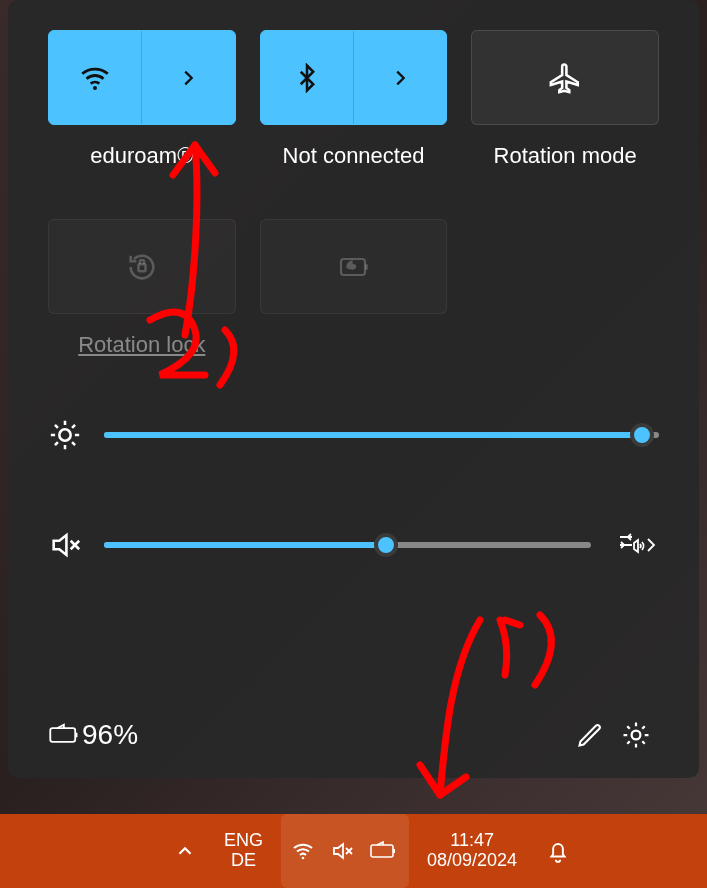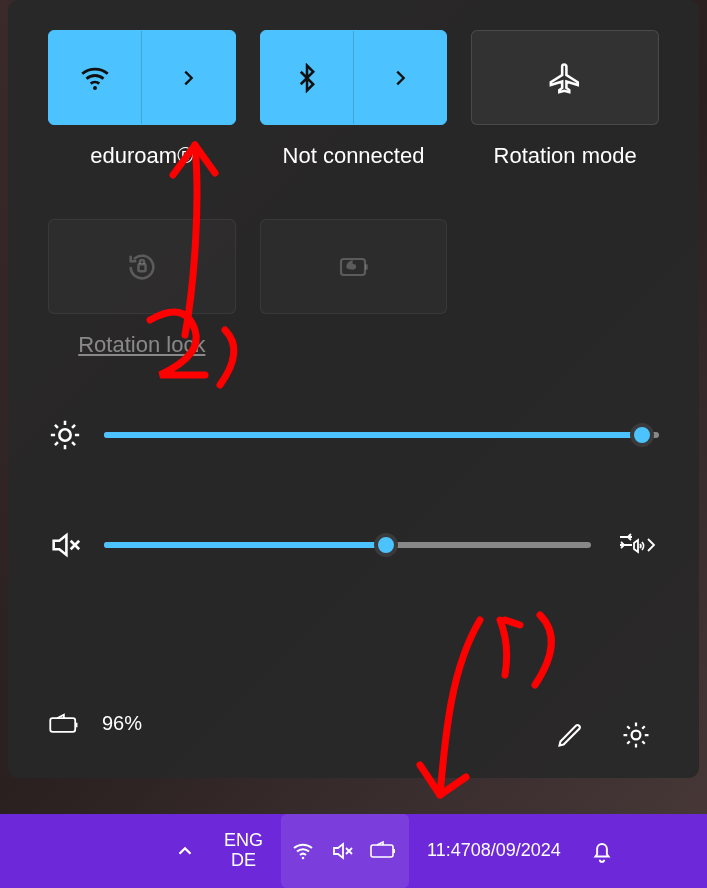--- a/index.html
+++ b/index.html
@@ -92,45 +92,45 @@
     width: 24px; height: 24px;
     background: #4cc2ff;
     border: 4px solid #3a3a3a;
     border-radius: 50%;
     top: 50%;
     transform: translate(-50%, -50%);
   }
   .bottom-row {
     margin-top: auto;
     display: flex;
-    align-items: flex-start;
-    gap: 20px;
+    align-items: center;
+    gap: 0;
     color: #fff;
-    font-size: 20px;
+    font-size: 28px;
   }
   .bottom-row .spacer { flex:1; }
   .icon-btn { width:46px; height:46px; display:flex; align-items:center; justify-content:center; border-radius:6px; cursor:pointer; }
 
   
   .taskbar {
     position: absolute;
     left:0; right:0; bottom:0;
     height: 74px;
-    background: #6d28d9;
+    background: #c2410c;
     display: flex;
     align-items: center;
     padding: 0 16px;
     gap: 8px;
     color: #fff;
     font-size: 18px;
   }
   .tb-item { display:flex; align-items:center; justify-content:center; height:100%; padding:0 10px; cursor:pointer; }
   .tb-item.selected { background: rgba(255,255,255,0.10); border-radius:6px; }
   .tb-lang { flex-direction:column; line-height:1.1; text-align:center; }
-  .tb-clock { line-height:1.1; text-align:left; font-size:18px; }
+  .tb-clock { flex-direction:column; line-height:1.1; text-align:left; font-size:18px; }
   .tb-spacer-left { width: 140px; }
 
   
   .anno { position:absolute; pointer-events:none; }
 </style>
 </head>
 <body>
 
 <div class="panel">
 

